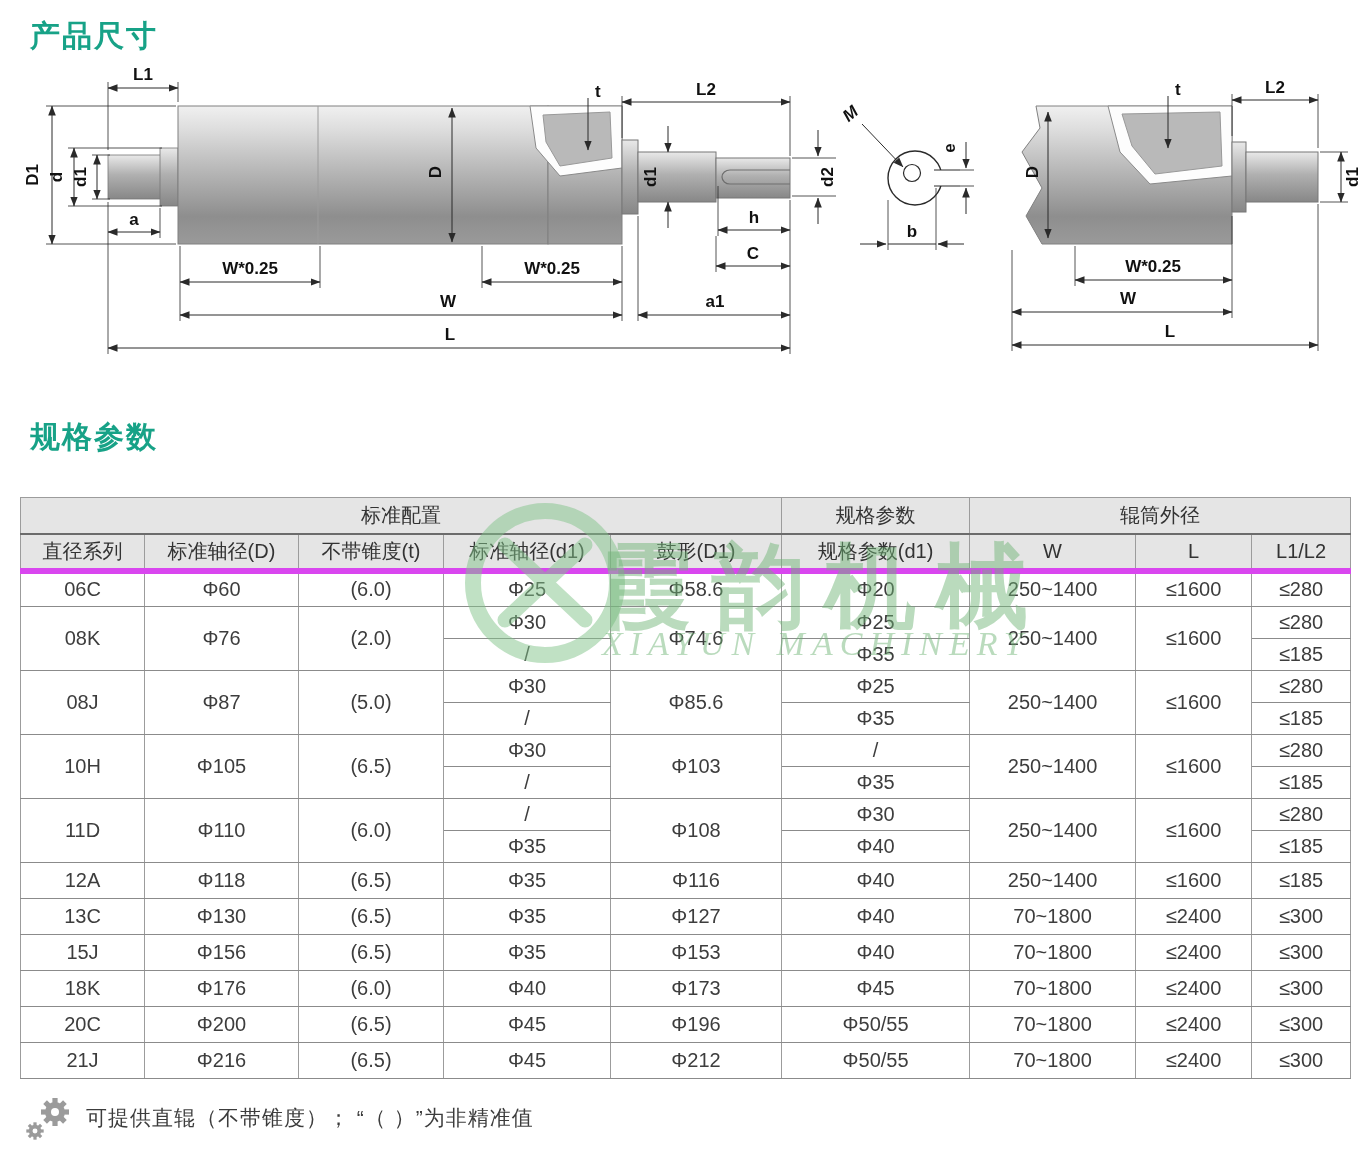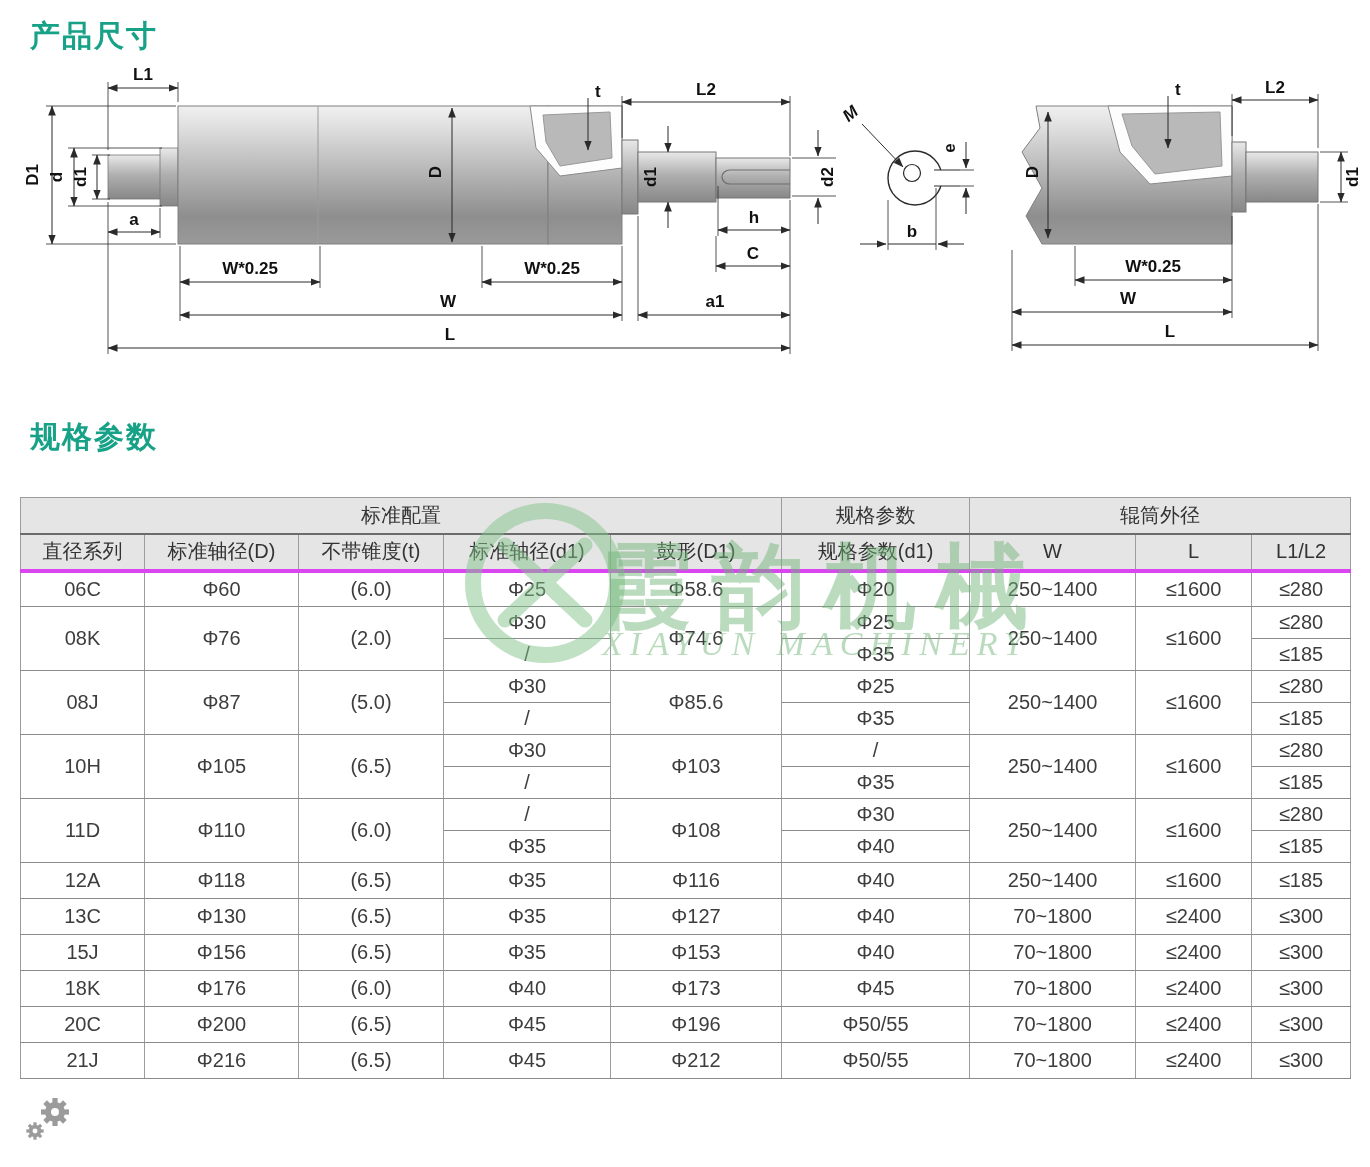--- a/index.html
+++ b/index.html
@@ -18,21 +18,21 @@
   
   #spec-table{position:absolute;left:20px;top:497px;width:1330px;border-collapse:collapse;
               table-layout:fixed;font-size:20px;color:#3d3d3d;}
   #spec-table th,#spec-table td{border-right:1px solid #9c9c9c;border-left:1px solid #9c9c9c;
               text-align:center;vertical-align:middle;padding:0;font-weight:normal;}
   #spec-table{border:1px solid #9c9c9c;}
   #spec-table thead th{background:#e5e5e5;color:#333;}
   #spec-table thead tr.grp{height:36px;}
   #spec-table thead tr.grp th{border-bottom:2px solid #6b6b6b;border-top:1px solid #9c9c9c;}
   #spec-table thead tr.cols{height:37px;}
-  #spec-table thead tr.cols th{border-bottom:4px solid #d946ef;}
+  #spec-table thead tr.cols th{border-bottom:6px solid #d946ef;}
   #spec-table tbody tr{height:36px;}
   #spec-table tbody tr.h32{height:32px;}
   #spec-table tbody td{border-top:1px solid #8b8b8b;border-bottom:1px solid #8b8b8b;background:transparent;}
   #spec-table tbody tr.sub td{border-top:1px solid #c6c6c6;}
 
   
   #watermark{position:absolute;left:0;top:460px;pointer-events:none;}
   .wm-cn{font-family:"Liberation Sans",sans-serif;font-size:92px;font-weight:bold;
          fill:rgba(110,180,118,0.48);letter-spacing:20px;}
   .wm-en{font-family:"Liberation Serif",serif;font-style:italic;font-size:34px;
@@ -420,14 +420,15 @@
       <g transform="translate(13,39) scale(0.62)">
         <rect x="-2.6" y="-14" width="5.2" height="28"></rect>
         <rect x="-2.6" y="-14" width="5.2" height="28" transform="rotate(45)"></rect>
         <rect x="-2.6" y="-14" width="5.2" height="28" transform="rotate(90)"></rect>
         <rect x="-2.6" y="-14" width="5.2" height="28" transform="rotate(135)"></rect>
         <circle r="10"></circle>
         <circle r="4" fill="#fff"></circle>
       </g>
     </g>
   </svg>
+  <div id="note-text">可提供直辊（不带锥度）； “（ ）”为非精准值</div>
 
 </div>
 
 </body></html>

